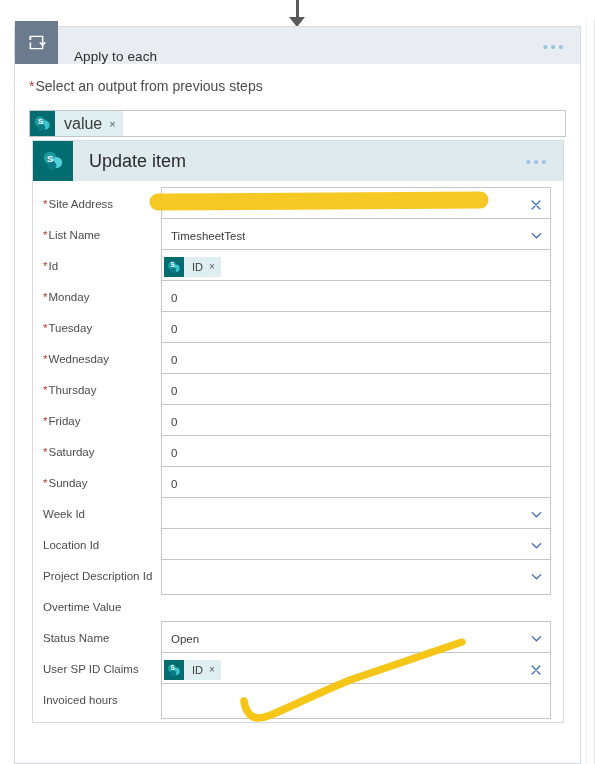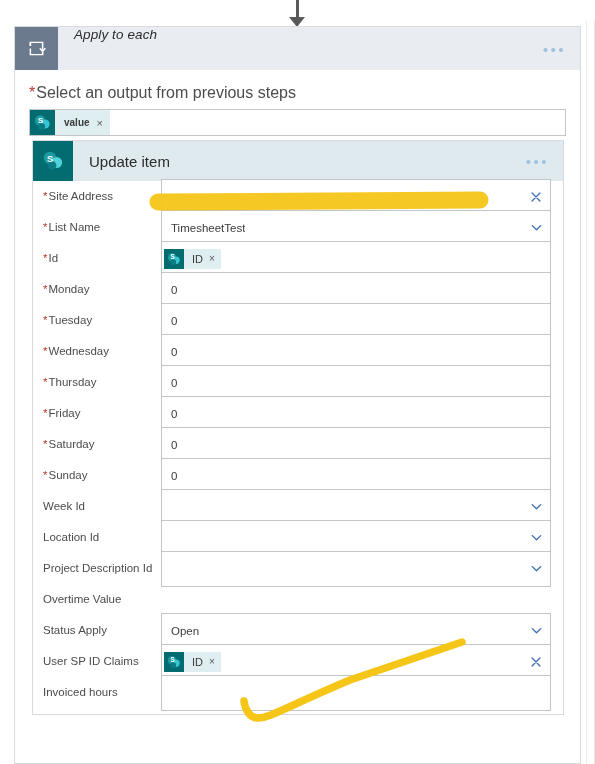--- a/index.html
+++ b/index.html
@@ -15,44 +15,44 @@
   .canvas{position:absolute;inset:0;background:#ffffff;}
 
   
   .connector{position:absolute;left:296px;top:0px;width:3px;height:22px;background:#5a5a5a;}
   .connector-head{position:absolute;left:289px;top:17px;width:0;height:0;
     border-left:8px solid transparent;border-right:8px solid transparent;border-top:10px solid #5a5a5a;}
 
   
   .apply-card{position:absolute;left:14px;top:26px;width:567px;height:738px;
     background:#ffffff;border:1px solid #d7dade;box-sizing:border-box;}
-  .apply-header{position:relative;height:43px;background:#e9edf1;display:flex;align-items:flex-start;font-style:italic;}
+  .apply-header{position:relative;height:37px;background:#e9edf1;display:flex;align-items:flex-end;}
   .apply-icon-box{width:43px;height:43px;background:#6c7a8e;display:flex;align-items:center;justify-content:center;flex:0 0 auto;}
   .apply-title{margin-left:16px;font-size:13.5px;color:#2b2b2b;letter-spacing:.1px;}
   .ellipsis{position:absolute;right:14px;top:50%;transform:translateY(-50%);
     letter-spacing:2.5px;font-size:15px;color:#9fc4e0;line-height:1;}
 
   .apply-body{padding:14px 14px 0 14px;}
-  .req-label{font-size:16px;color:#4c4c4c;margin-bottom:7px;display:block;}
+  .req-label{font-size:14px;color:#4c4c4c;margin-bottom:16px;display:block;}
   .req-star{color:#c0392b;margin-right:1px;}
 
   .token-field{height:27px;border:1px solid #c3c6c9;background:#fff;display:flex;align-items:center;box-sizing:border-box;}
   .chip{display:flex;align-items:center;height:25px;background:#dfeef0;margin:0;}
   .chip .sp{width:25px;height:25px;flex:0 0 auto;}
-  .chip .ctext{font-size:10px;color:#3b3b3b;padding:0 7px 0 9px;font-weight:bold;}
+  .chip .ctext{font-size:16px;color:#3b3b3b;padding:0 7px 0 9px;}
   .chip .cx{font-size:11px;color:#5a5a5a;padding-right:7px;cursor:pointer;}
 
   
   .update-card{position:absolute;left:32px;top:140px;width:532px;background:#fff;
     border:1px solid #d7dade;box-sizing:border-box;}
   .update-header{position:relative;height:40px;background:#dfeaee;display:flex;align-items:center;}
   .sp-icon-box{width:40px;height:40px;background:#036c70;display:flex;align-items:center;justify-content:center;flex:0 0 auto;}
-  .update-title{margin-left:16px;font-size:15px;color:#2b2b2b;}
-
-  .form{padding:0 0 6px 0;}
+  .update-title{margin-left:16px;font-size:18px;color:#2b2b2b;}
+
+  .form{padding:8px 0 6px 0;}
   .row{display:flex;align-items:center;height:31px;padding:0 12px 0 10px;box-sizing:border-box;}
   .lbl{width:118px;flex:0 0 auto;font-size:11.5px;color:#4c4c4c;line-height:1.1;}
   .ctl{flex:1 1 auto;height:36px;border:1px solid #c3c6c9;background:#fff;box-sizing:border-box;
        display:flex;align-items:center;position:relative;}
   .ctl .val{font-size:11.5px;color:#3b3b3b;padding-left:9px;white-space:nowrap;overflow:hidden;}
   .ctl .val.placeholder{color:#8a8a8a;}
   .ctl .trail{position:absolute;right:6px;top:50%;transform:translateY(-50%);
        width:16px;height:16px;display:flex;align-items:center;justify-content:center;}
   .ctl.token{align-items:center;}
   .ctl .chip2{display:flex;align-items:center;height:20px;background:#dfeef0;margin-left:2px;}
@@ -240,21 +240,21 @@
               <svg width="15" height="15" viewBox="0 0 16 16" fill="none" stroke="#3F6FB5" stroke-width="1.5">
                 <path d="M3.5 6 L8 10.5 L12.5 6" stroke-linecap="round" stroke-linejoin="round"></path>
               </svg>
             </span>
           </div>
         </div>
         <div class="row">
           <div class="lbl"><span>Overtime Value</span></div>
         </div>
         <div class="row">
-          <div class="lbl"><span>Status Apply</span></div>
+          <div class="lbl"><span>Status Name</span></div>
           <div class="ctl">
             <span class="val">Open</span>
             <span class="trail">
               <svg width="15" height="15" viewBox="0 0 16 16" fill="none" stroke="#3F6FB5" stroke-width="1.5">
                 <path d="M3.5 6 L8 10.5 L12.5 6" stroke-linecap="round" stroke-linejoin="round"></path>
               </svg>
             </span>
           </div>
         </div>
         <div class="row">

